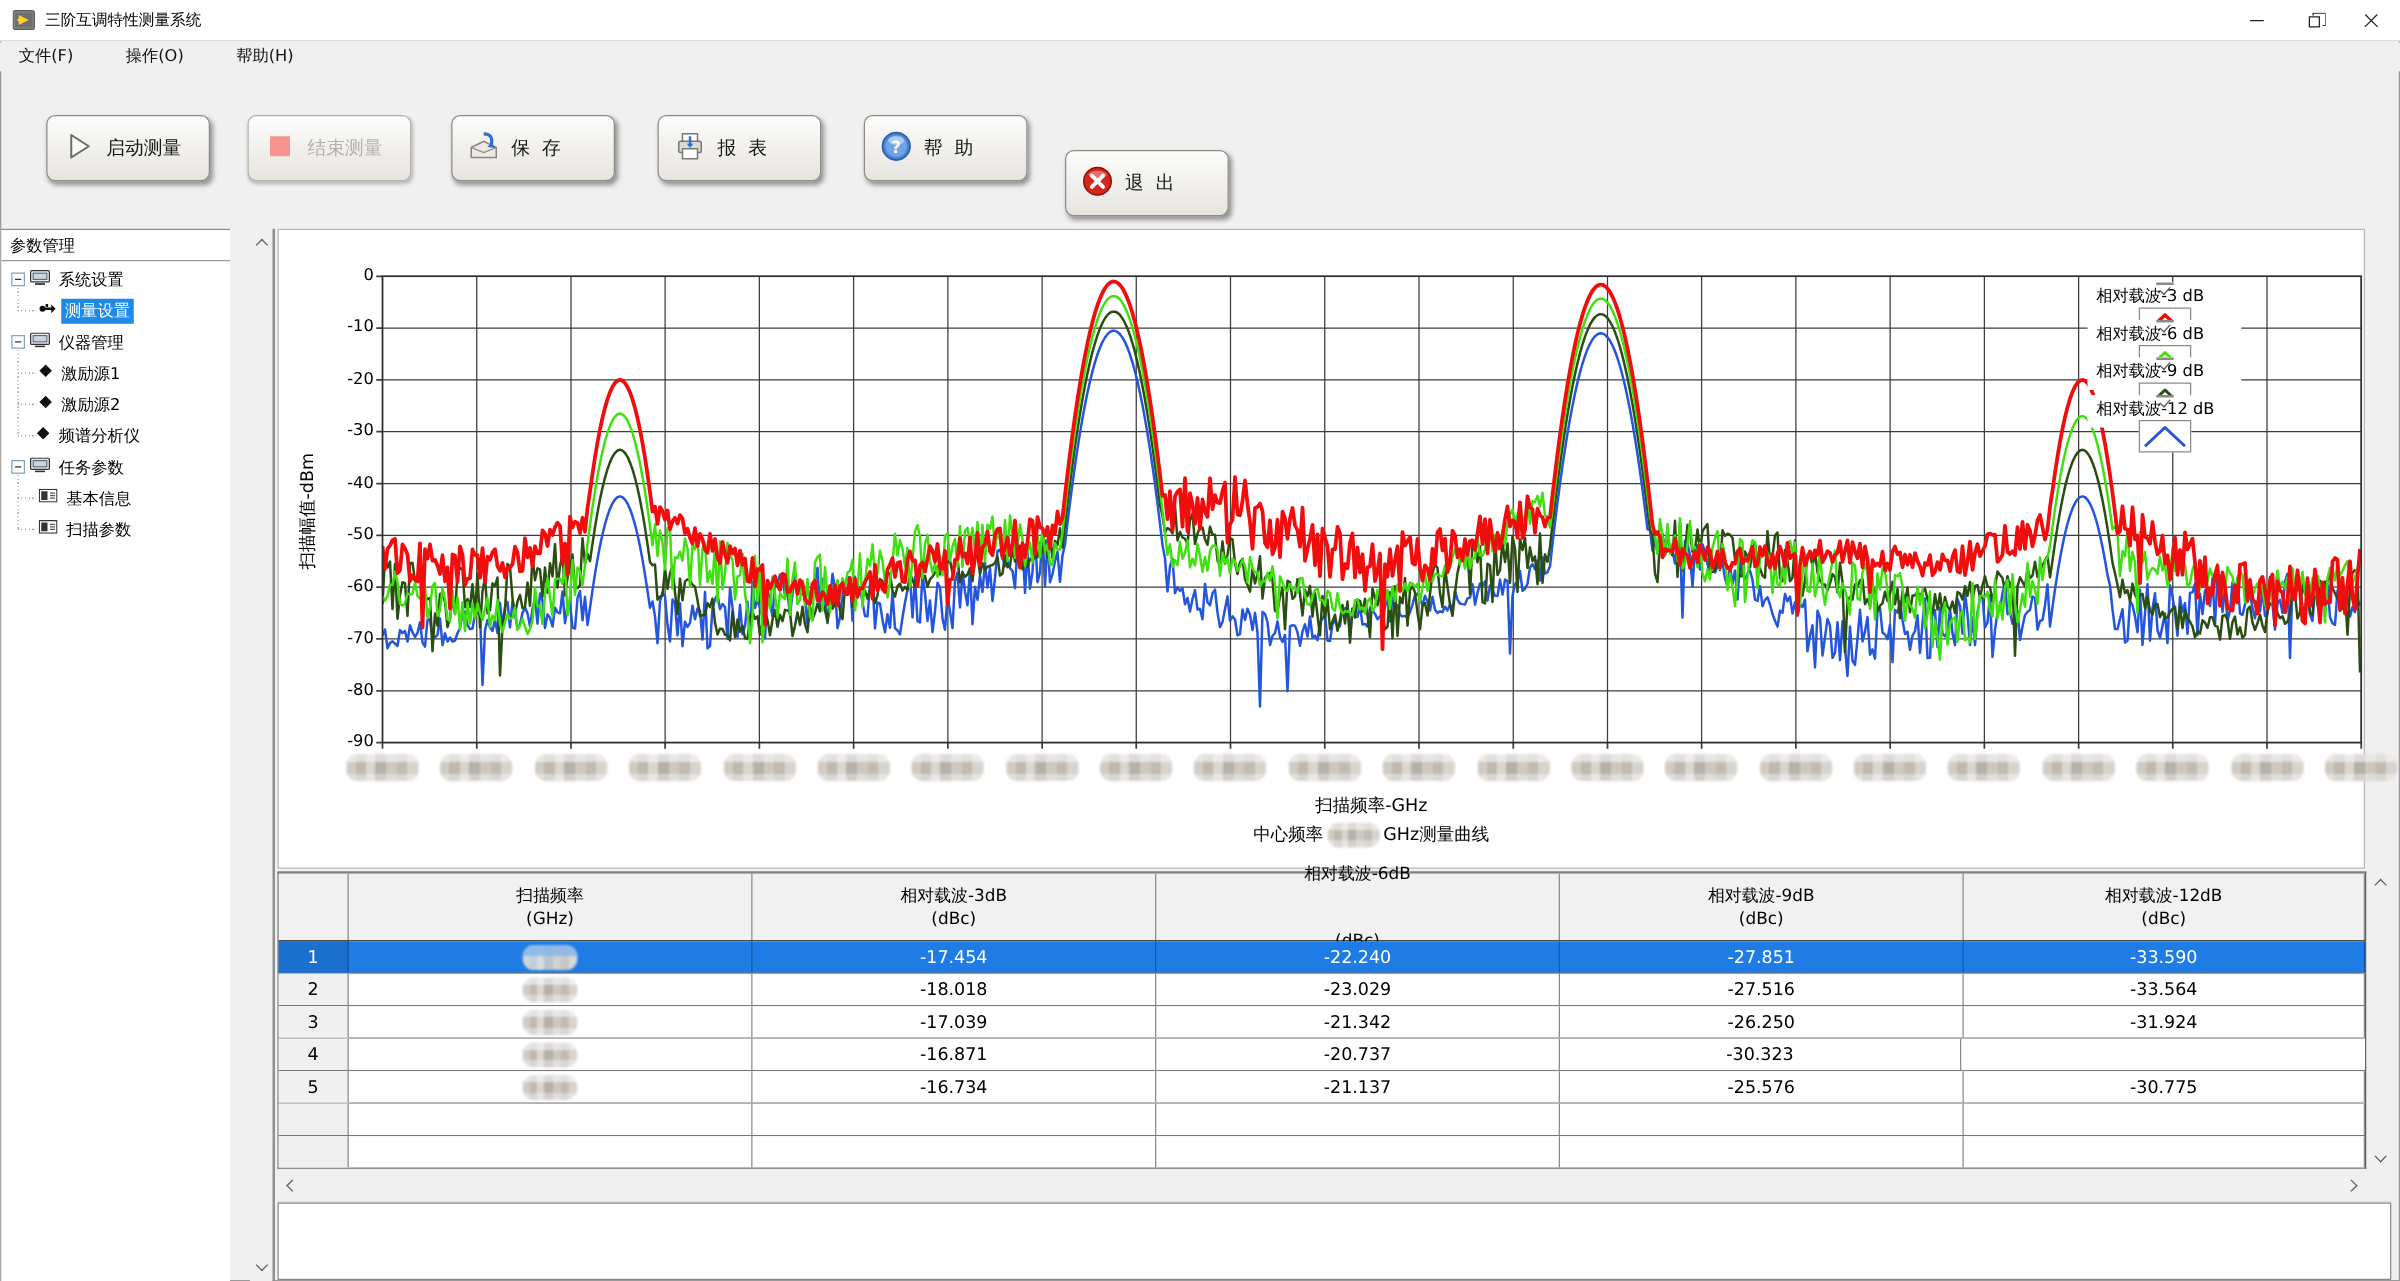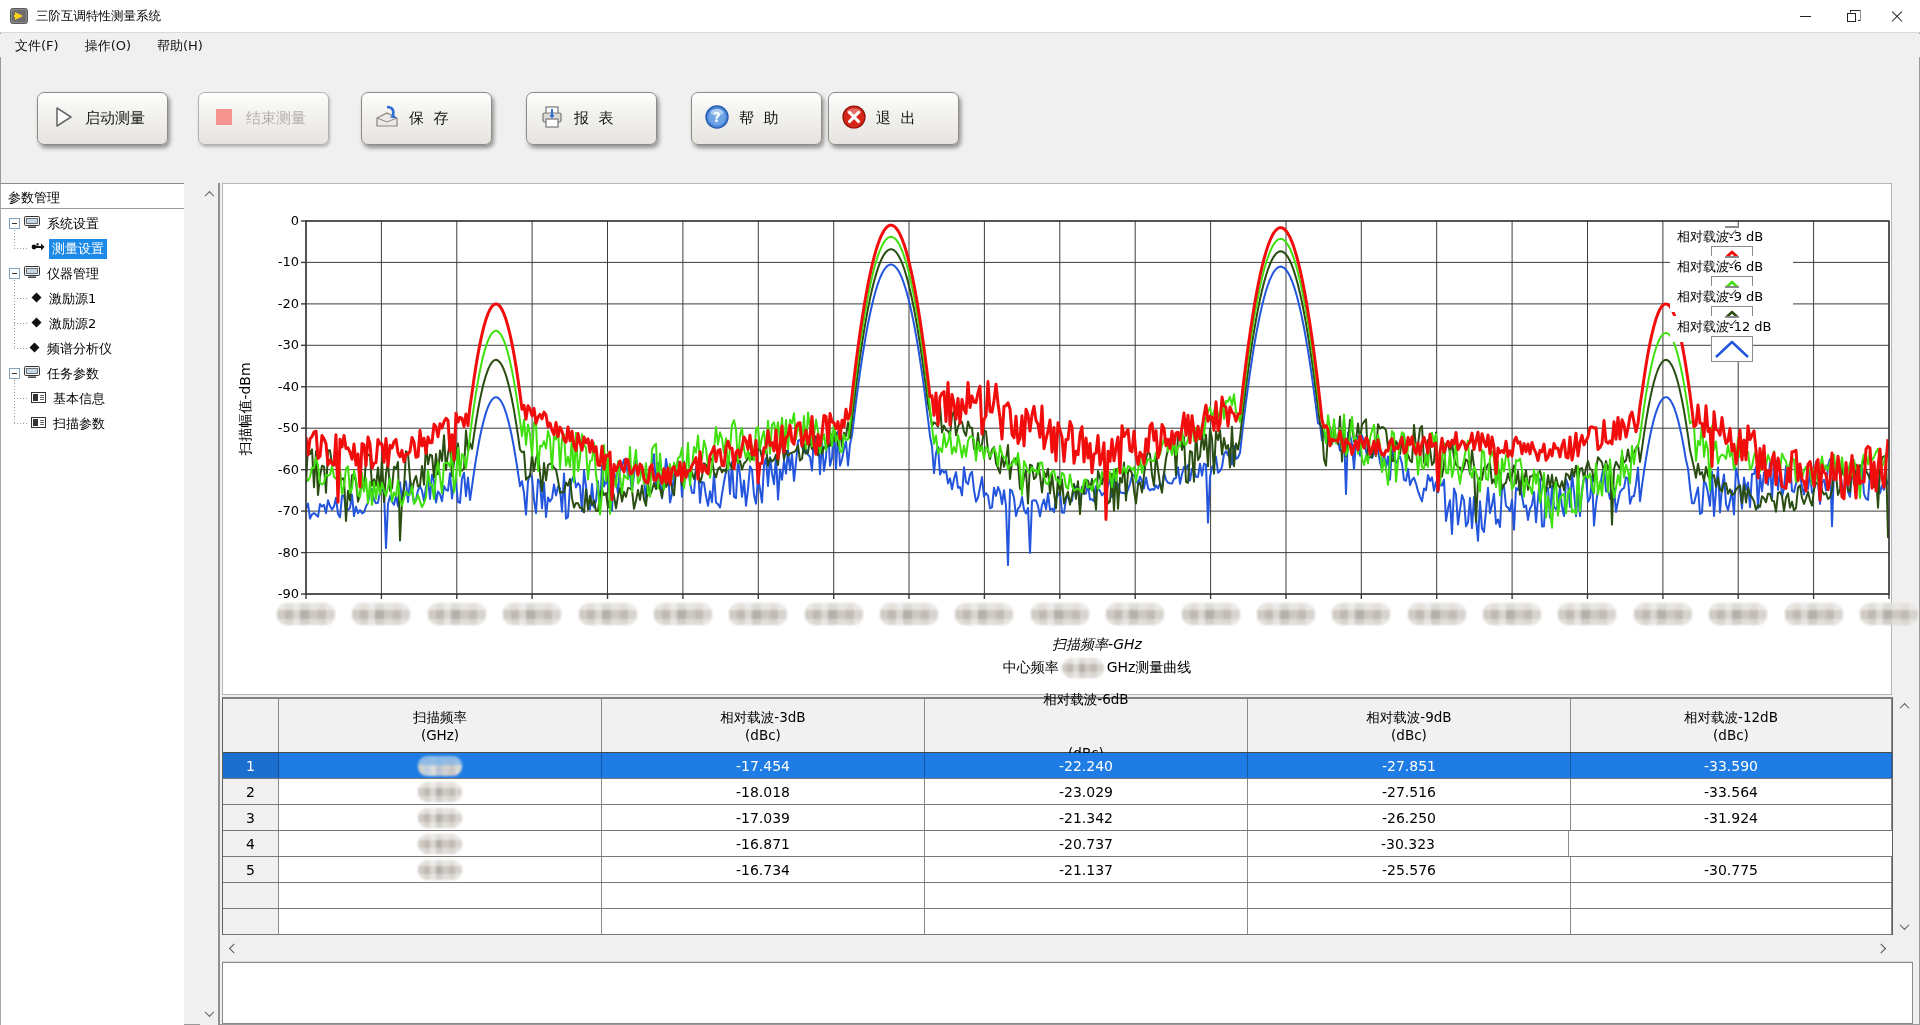--- a/index.html
+++ b/index.html
@@ -17,21 +17,21 @@
   .win-controls { position:absolute; right:0; top:0; height:33px; display:flex; }
   .win-btn { width:46px; height:33px; display:flex; align-items:center; justify-content:center; cursor:default; }
   .glyph-min { width:11px; height:0; border-top:1px solid #222; }
   .glyph-restore { width:9px; height:9px; border:1px solid #222; position:relative; background:#fff; margin-top:2px;}
   .glyph-restore:before { content:""; position:absolute; left:2px; top:-4px; width:9px; height:9px; border:1px solid #222; border-left-width:1px; background:transparent; clip-path:polygon(0 0,100% 0,100% 100%,78% 100%,78% 22%,0 22%); }
   .glyph-close { position:relative; width:12px; height:12px; }
   .glyph-close:before,.glyph-close:after { content:""; position:absolute; left:-1px; top:5px; width:14px; height:1.4px; background:#222; }
   .glyph-close:before { transform:rotate(45deg);} .glyph-close:after { transform:rotate(-45deg);}
   
   .menubar { position:absolute; left:0; top:34px; width:1920px; height:23px; background:#f0f0f0;
-    display:flex; align-items:flex-end; padding-left:2px; }
+    display:flex; align-items:flex-start; padding-left:2px;gap:16px; }
   .menu-item { font-size:13px; color:#111; padding:2px 13px; }
   
   .tb-btn { position:absolute; top:92px; height:53px; width:131px;
     background:linear-gradient(180deg,#fdfdfc 0%,#f2f1ee 45%,#e7e4e0 100%);
     border:1px solid #8f8b84; border-radius:7px;
     box-shadow:2px 3px 4px rgba(0,0,0,0.4), inset 0 1px 0 #ffffff;
     display:flex; align-items:center; justify-content:flex-start; padding-left:12px; cursor:default;}
   .tb-btn .tb-label { font-size:15px; color:#141414; margin-left:9px; white-space:pre; }
   .tb-btn.disabled { box-shadow:1px 2px 3px rgba(0,0,0,0.25), inset 0 1px 0 #ffffff; border-color:#b5b1aa;}
   .tb-btn.disabled .tb-label { color:#b4b0aa; }
@@ -162,21 +162,21 @@
     </div>
     <div class="tb-btn" style="left: 691px;">
       <span><svg class="tb-icon" viewBox="0 0 26 26">
           <circle cx="13" cy="13" r="11" fill="#4a86d8" stroke="#2a5fae" stroke-width="1.4"></circle>
           <circle cx="13" cy="13" r="8.6" fill="#6ea3e6"></circle>
           <ellipse cx="13" cy="8.4" rx="6.4" ry="3.4" fill="rgba(255,255,255,0.45)"></ellipse>
           <text x="13" y="18" text-anchor="middle" font-size="13.5" font-weight="bold" fill="#ffffff">?</text>
         </svg></span>
       <span class="tb-label">帮  助</span>
     </div>
-    <div class="tb-btn" style="left: 828px;">
+    <div class="tb-btn" style="left: 852px; margin-top: 28px;">
       <span><svg class="tb-icon" viewBox="0 0 26 26">
           <circle cx="13" cy="13" r="11" fill="#d6261a" stroke="#8c0f06" stroke-width="1.2"></circle>
           <ellipse cx="13" cy="7.8" rx="7.2" ry="3.2" fill="rgba(255,255,255,0.35)"></ellipse>
           <path d="M8.5 8.5 L17.5 17.5 M17.5 8.5 L8.5 17.5" stroke="#ffffff" stroke-width="3.1" stroke-linecap="round"></path>
         </svg></span>
       <span class="tb-label">退  出</span>
     </div>
   </div>
 
 <div class="tree-panel">
@@ -380,21 +380,21 @@
       <div class="blob" style="left: 1033.95px; top: 419px; width: 58px; height: 22px;"></div>
       <div class="blob" style="left: 1109.33px; top: 419px; width: 58px; height: 22px;"></div>
       <div class="blob" style="left: 1184.71px; top: 419px; width: 58px; height: 22px;"></div>
       <div class="blob" style="left: 1260.1px; top: 419px; width: 58px; height: 22px;"></div>
       <div class="blob" style="left: 1335.48px; top: 419px; width: 58px; height: 22px;"></div>
       <div class="blob" style="left: 1410.86px; top: 419px; width: 58px; height: 22px;"></div>
       <div class="blob" style="left: 1486.24px; top: 419px; width: 58px; height: 22px;"></div>
       <div class="blob" style="left: 1561.62px; top: 419px; width: 58px; height: 22px;"></div>
       <div class="blob" style="left: 1637px; top: 419px; width: 58px; height: 22px;"></div>
     </div>
-  <div class="xaxis-title" style="left:674px; top:452px;font-style:italic;">扫描频率-GHz</div>
+  <div class="xaxis-title" style="left:674px; top:452px;">扫描频率-GHz</div>
   <div class="chart-subtitle" style="left:624px; top:474px;">
     <span>中心频率</span>
     <span class="blob" style="position:relative; display:inline-block; width:42px; height:20px; margin:0 3px;"></span>
     <span>GHz测量曲线</span>
   </div>
   <div id="legend">
       <div class="legend-row" style="top: 42px;">
         <span class="legend-check"></span>
         <span class="legend-label">相对载波-3 dB</span>
         <span class="legend-sample"><svg width="40" height="24" viewBox="0 0 40 24">

